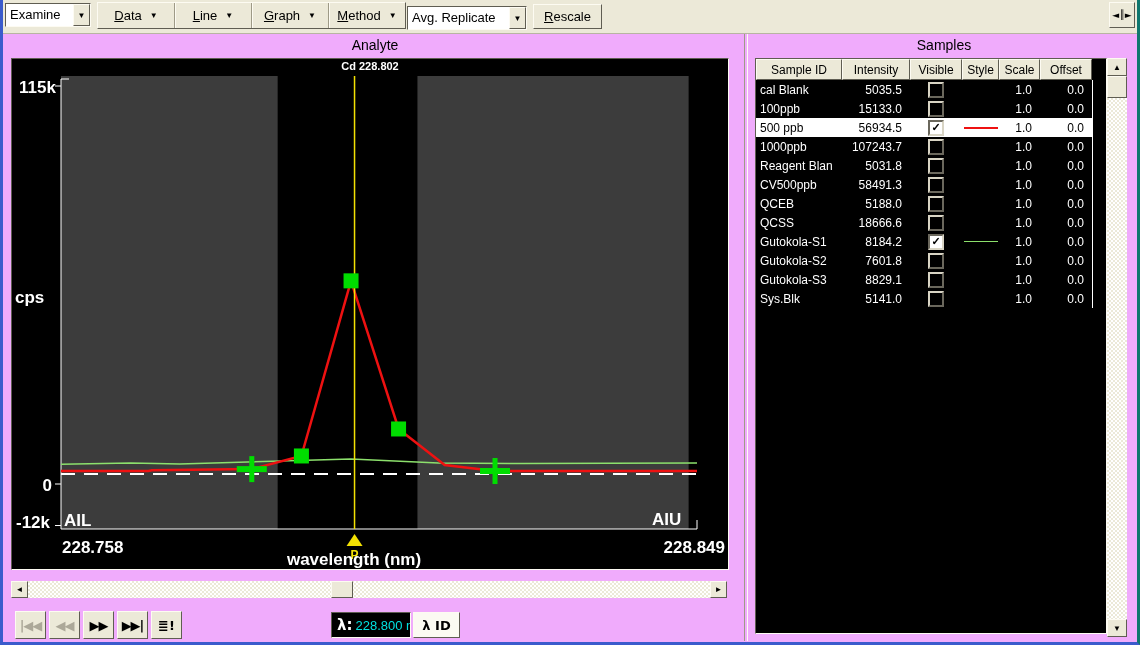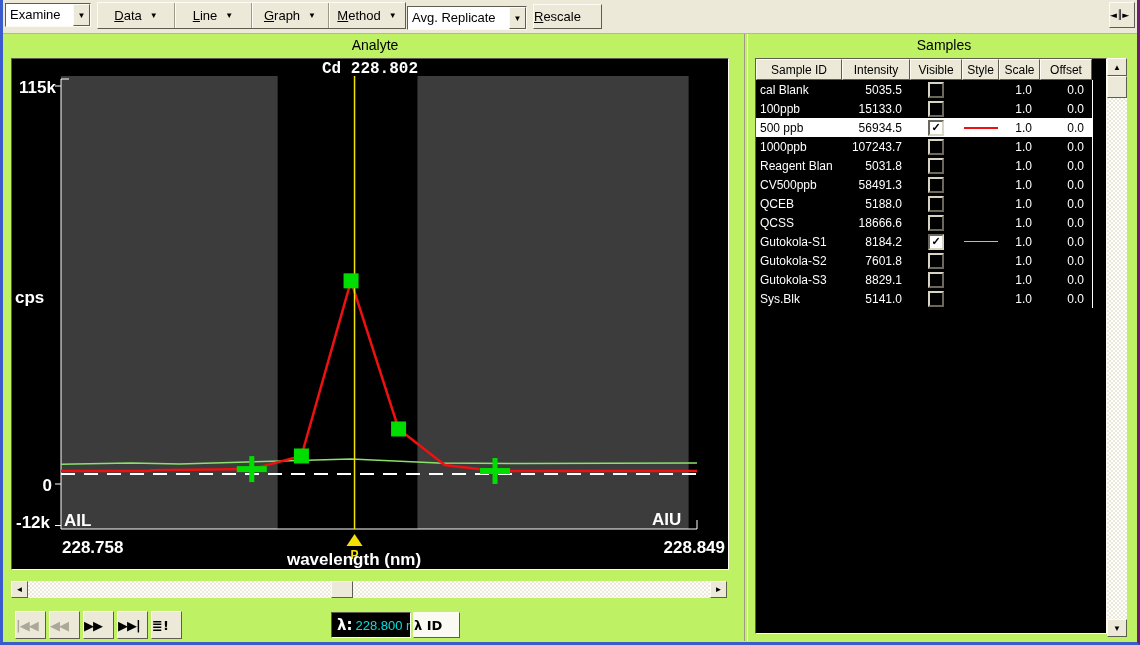--- a/index.html
+++ b/index.html
@@ -1,33 +1,33 @@
 <!DOCTYPE html>
 <html><head>
 <meta charset="utf-8">
 <style>
   html,body{margin:0;padding:0;background:#c9c5b2;}
-  .window{position:relative;width:1140px;height:645px;background:#bef264;box-sizing:border-box;
-    border-left:3px solid #3b5bcc;border-right:3px solid #701a75;border-bottom:3px solid #3b5bcc;
+  .window{position:relative;width:1140px;height:645px;background:#f0abfc;box-sizing:border-box;
+    border-left:3px solid #3b5bcc;border-right:3px solid #0f766e;border-bottom:3px solid #3b5bcc;
     font-family:"Liberation Sans",sans-serif;overflow:hidden;color:#000;}
   
   .raised{background:#ece9d8;border:1px solid;border-color:#fdfbf2 #5f5d52 #5f5d52 #fdfbf2;box-sizing:border-box;}
   .checker{background-image:conic-gradient(#ffffff 25%,#ece9d8 0 50%,#ffffff 0 75%,#ece9d8 0);background-size:4px 4px;}
   
   .toolbar{position:absolute;left:0;top:0;right:0;height:33px;background:#ece9d8;border-bottom:1px solid #b8b4a2;}
   .combo{position:absolute;display:flex;background:#fff;border:1px solid;border-color:#5f5d52 #fdfbf2 #fdfbf2 #5f5d52;box-sizing:border-box;}
   .combo .cval{flex:1;font-size:13px;padding:3px 4px;white-space:nowrap;overflow:hidden;}
   .combo .cbtn{width:17px;display:flex;align-items:center;justify-content:center;font-size:8px;}
   .menugroup{position:absolute;left:94px;top:2px;height:27px;display:flex;background:#ece9d8;
     border:1px solid;border-color:#fdfbf2 #5f5d52 #5f5d52 #fdfbf2;box-sizing:border-box;}
   .menubtn{width:76px;display:flex;align-items:center;justify-content:center;gap:8px;font-size:13px;
     border-right:1px solid #9e9a87;box-shadow:1px 0 0 #fdfbf2;background:transparent;cursor:default;}
   .menubtn:last-child{border-right:none;box-shadow:none;}
   .menubtn .marr{font-size:8px;}
-  .pushbtn{display:flex;align-items:center;justify-content:flex-start;font-size:13px;cursor:default;}
+  .pushbtn{display:flex;align-items:center;justify-content:center;font-size:13px;cursor:default;}
   
   .panel-title{position:absolute;font-size:14px;text-align:center;}
   .plot-black{position:absolute;left:8px;top:58px;width:716px;height:510px;background:#000;
     border:1px solid;border-color:#5f5d52 #fdfbf2 #fdfbf2 #5f5d52;overflow:hidden;}
   .plot-black svg{position:absolute;left:0;top:0;}
   .plbl{position:absolute;color:#fff;font-size:17px;font-weight:bold;white-space:nowrap;}
   
   .hscroll{position:absolute;left:8px;top:581px;width:716px;height:17px;}
   .vscroll{position:absolute;left:1104px;top:58px;width:20px;height:579px;}
   .sbtn{position:absolute;display:flex;align-items:center;justify-content:center;font-size:8px;color:#000;}
@@ -126,21 +126,21 @@
         <rect x="224.80000000001988" y="407.11826086956523" width="30" height="6" fill="#00dd00"></rect>
         <rect x="237.30000000001988" y="397.11826086956523" width="5" height="26" fill="#00dd00"></rect>
         <rect x="468.0175824175861" y="409.0217391304348" width="30" height="6" fill="#00dd00"></rect>
         <rect x="480.5175824175861" y="399.0217391304348" width="5" height="26" fill="#00dd00"></rect>
         <rect x="281.9219780218684" y="389.4669565217391" width="15" height="15" fill="#00dd00"></rect>
         <rect x="331.54395604391567" y="214.34695652173912" width="15" height="15" fill="#00dd00"></rect>
         <rect x="379.0692307691895" y="362.4721739130435" width="15" height="15" fill="#00dd00"></rect>
         <polygon points="334.53846153853794,487 350.53846153853794,487 342.53846153853794,475" fill="#f3e103"></polygon>
         <text x="338.53846153853794" y="500" fill="#f3e103" font-size="12" font-weight="bold" font-family="Liberation Sans, sans-serif">P</text>
       </svg>
-    <div class="plbl" style="left:0;top:1px;width:100%;text-align:center;font-size:16px;font-family:Liberation Mono, monospace;">Cd 228.802</div>
+    <div class="plbl" style="left:0;top:1px;width:100%;text-align:center;font-size:11px;">Cd 228.802</div>
     <div class="plbl" style="left:7px;top:19px;">115k</div>
     <div class="plbl" style="left:3px;top:229px;">cps</div>
     <div class="plbl" style="left:24px;top:417px;width:16px;text-align:right;">0</div>
     <div class="plbl" style="left:0;top:454px;width:38px;text-align:right;">-12k</div>
     <div class="plbl" style="left:52px;top:452px;">AIL</div>
     <div class="plbl" style="left:640px;top:451px;">AIU</div>
     <div class="plbl" style="left:50px;top:479px;">228.758</div>
     <div class="plbl" style="left:579px;top:479px;width:134px;text-align:right;">228.849</div>
     <div class="plbl" style="left:222px;top:491px;width:240px;text-align:center;">wavelength (nm)</div>
   </div>

